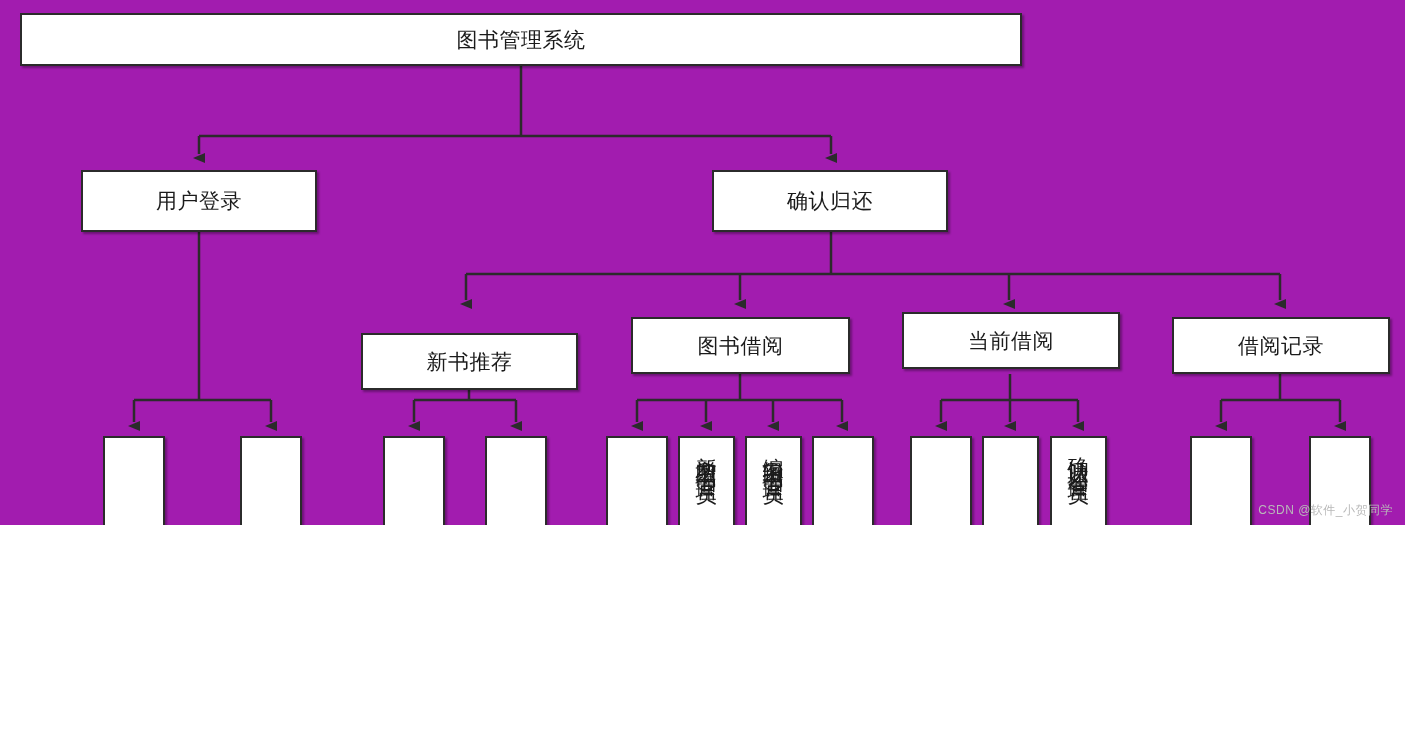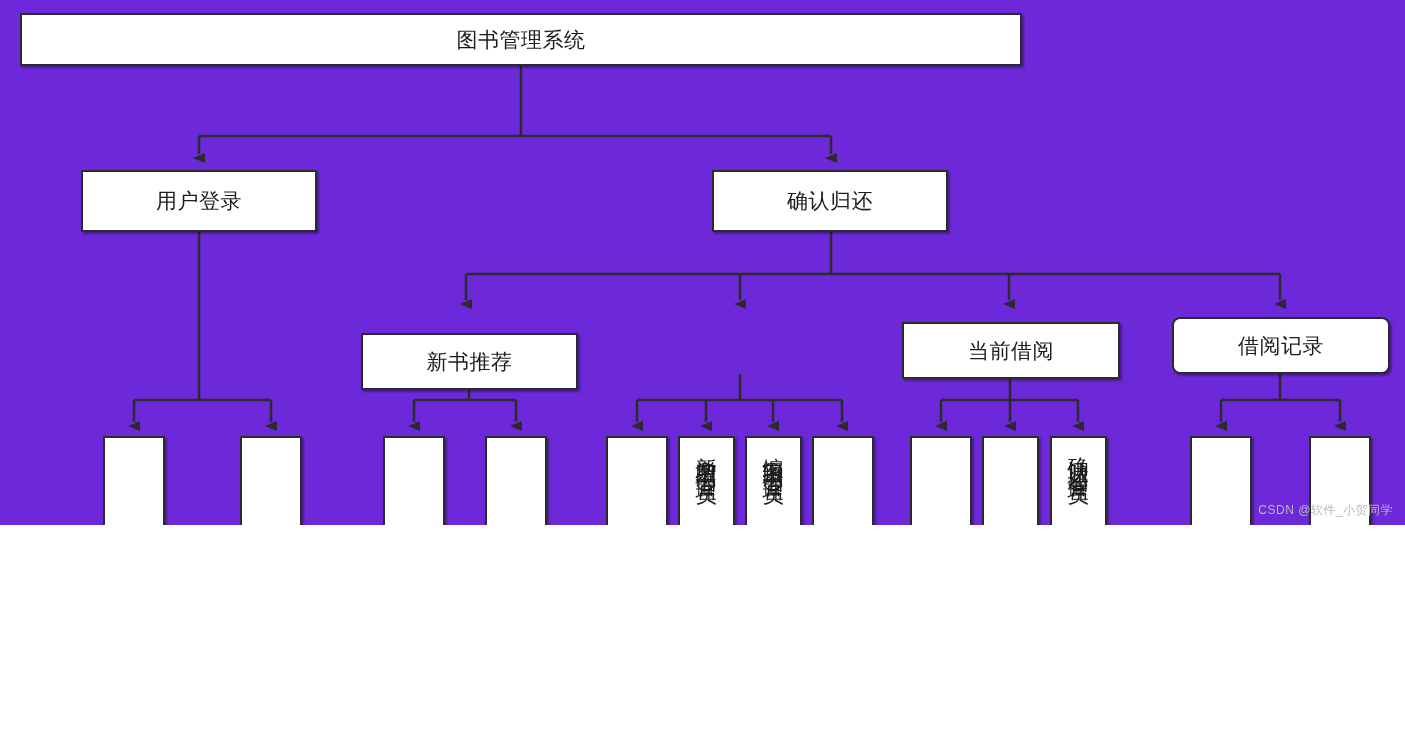--- a/index.html
+++ b/index.html
@@ -7,21 +7,21 @@
     padding: 0;
     background: #ffffff;
   }
   body {
     font-family: "Liberation Sans", "DejaVu Sans", sans-serif;
   }
   #canvas {
     position: relative;
     width: 1405px;
     height: 525px;
-    background: #6d28d9;
+    background: #a21caf;
     overflow: hidden;
     text-decoration: underline;
   }
   svg.edges {
     position: absolute;
     left: 0;
     top: 0;
     width: 1405px;
     height: 747px;
     pointer-events: none;
@@ -134,26 +134,29 @@
   </div>
 
   <div class="node horiz" style="left:712px; top:170px; width:236px; height:62px;">
     <span class="label">确认归还</span>
   </div>
 
   <div class="node horiz" style="left:361px; top:333px; width:217px; height:57px;">
     <span class="label">新书推荐</span>
   </div>
 
-
-  <div class="node horiz" style="left:902px; top:322px; width:218px; height:57px;">
+  <div class="node horiz" style="left:631px; top:317px; width:219px; height:57px;">
+    <span class="label">图书借阅</span>
+  </div>
+
+  <div class="node horiz" style="left:902px; top:312px; width:218px; height:57px;">
     <span class="label">当前借阅</span>
   </div>
 
-  <div class="node horiz" style="left:1172px; top:317px; width:218px; height:57px;border-radius:8px;">
+  <div class="node horiz" style="left:1172px; top:317px; width:218px; height:57px;">
     <span class="label">借阅记录</span>
   </div>
 
   <div class="node vert midset" style="left:103px; top:436px; width:62px; height:297px;">
     <span class="label">用户登录</span>
   </div>
 
   <div class="node vert midset" style="left:240px; top:436px; width:62px; height:297px;">
     <span class="label">注销登录</span>
   </div>

